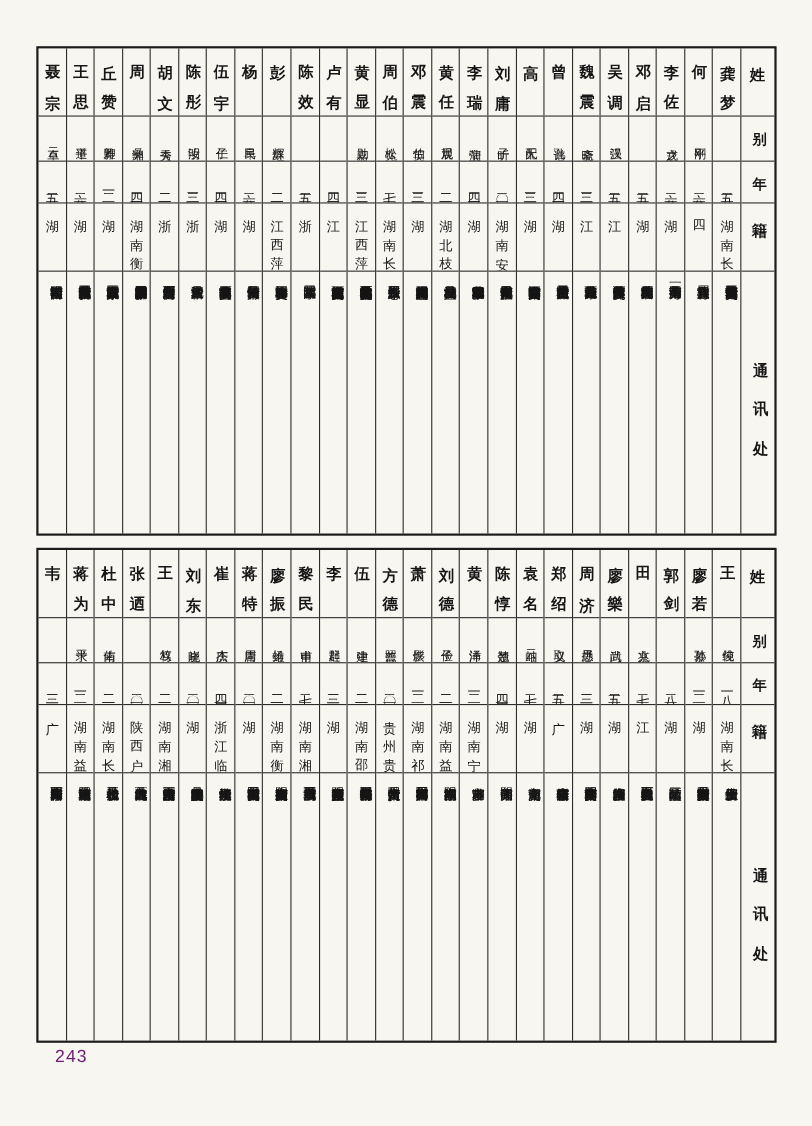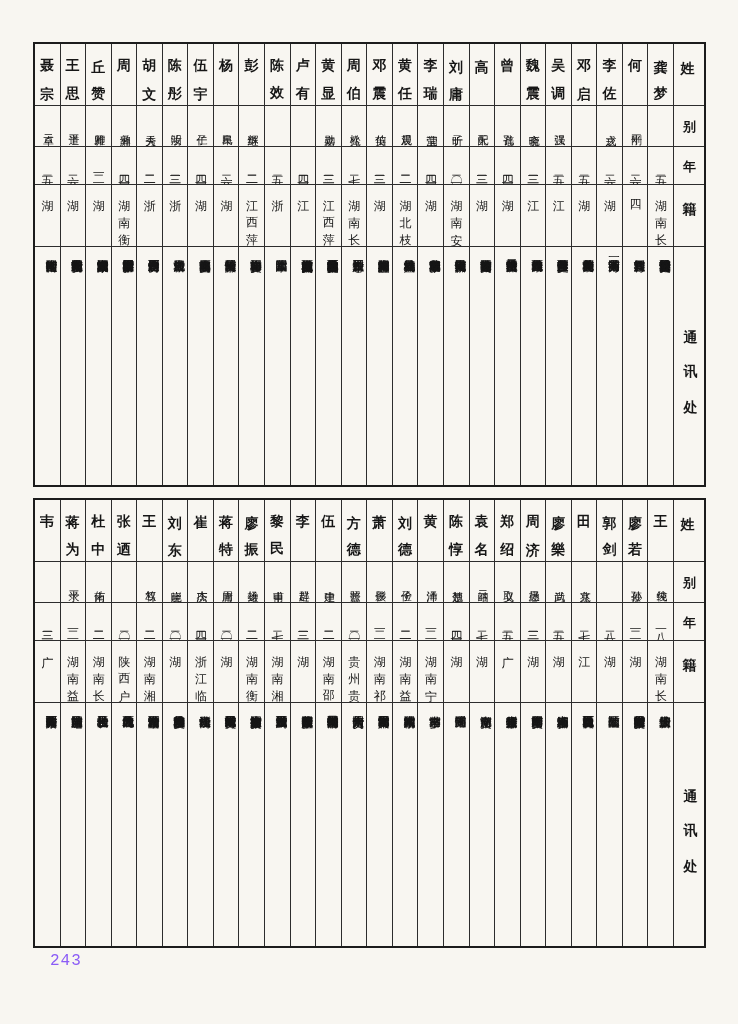--- a/index.html
+++ b/index.html
@@ -66,22 +66,22 @@
   .col.header .c-name,
   .col.header .c-origin{font-size:14px;padding:6px 8px 6px 0;}
   .col.header .c-alias{font-size:13px;line-height:14px;padding:4px 8px 4px 0;text-align:justify;text-align-last:justify;}
   .col.header .c-age{font-size:13px;line-height:14px;padding:3px 8px 3px 0;text-align:justify;text-align-last:justify;}
   .col.header .c-addr{
     font-size:14px;letter-spacing:36px;
     text-align:center;padding:10px 7px 0 0;
   }
   .page-number{
     position:absolute;left:50px;top:952px;
-    font-size:16px;color:#8b5cf6;
-    font-family:Liberation Mono, monospace;
+    font-size:16px;color:#701a75;
+    font-family:Liberation Sans, sans-serif;
     letter-spacing:1px;
   }
 </style>
 </head>
 <body>
 
 <div class="sheet">
   <div class="table-wrap" id="table-0">
       <div class="col header">
         <div class="cell r-name c-name">姓名</div>

